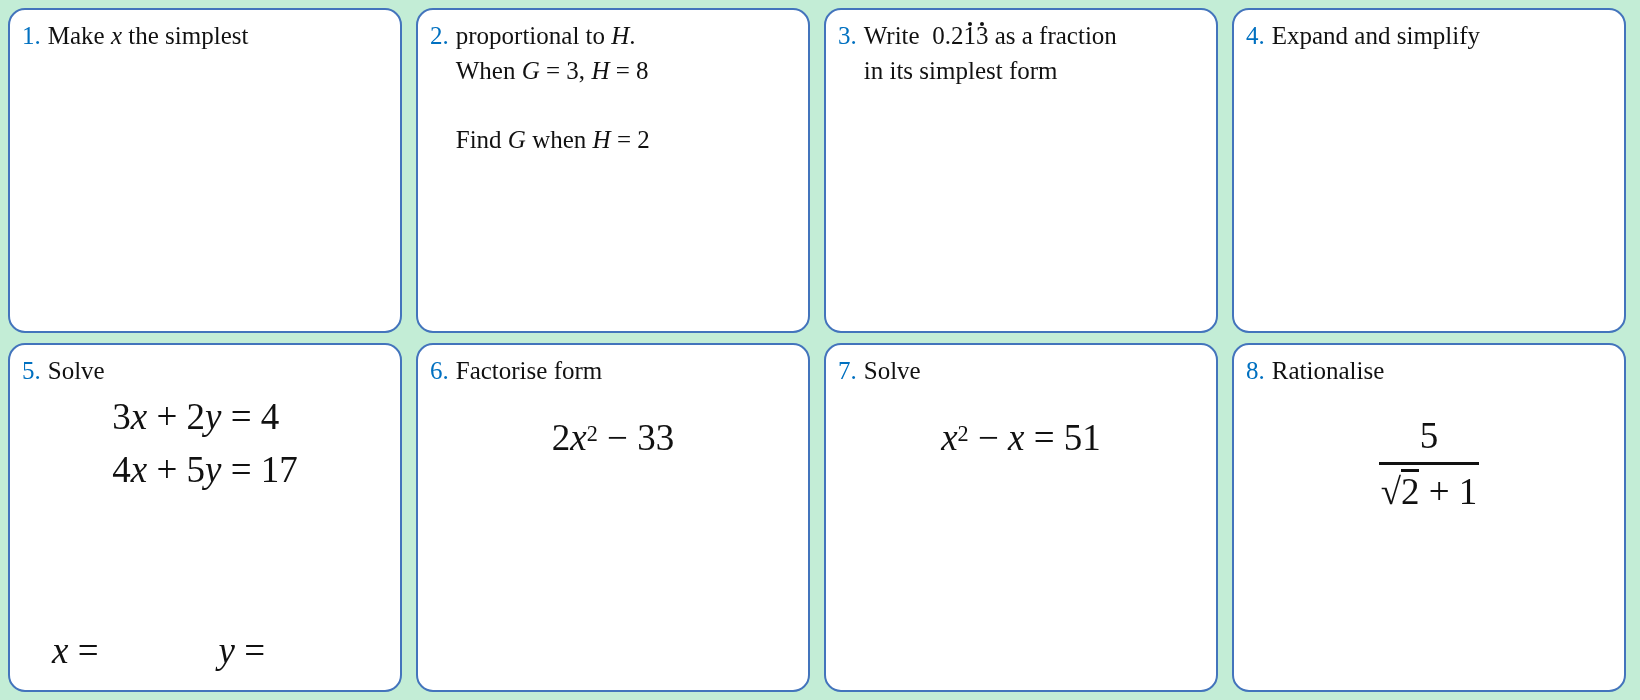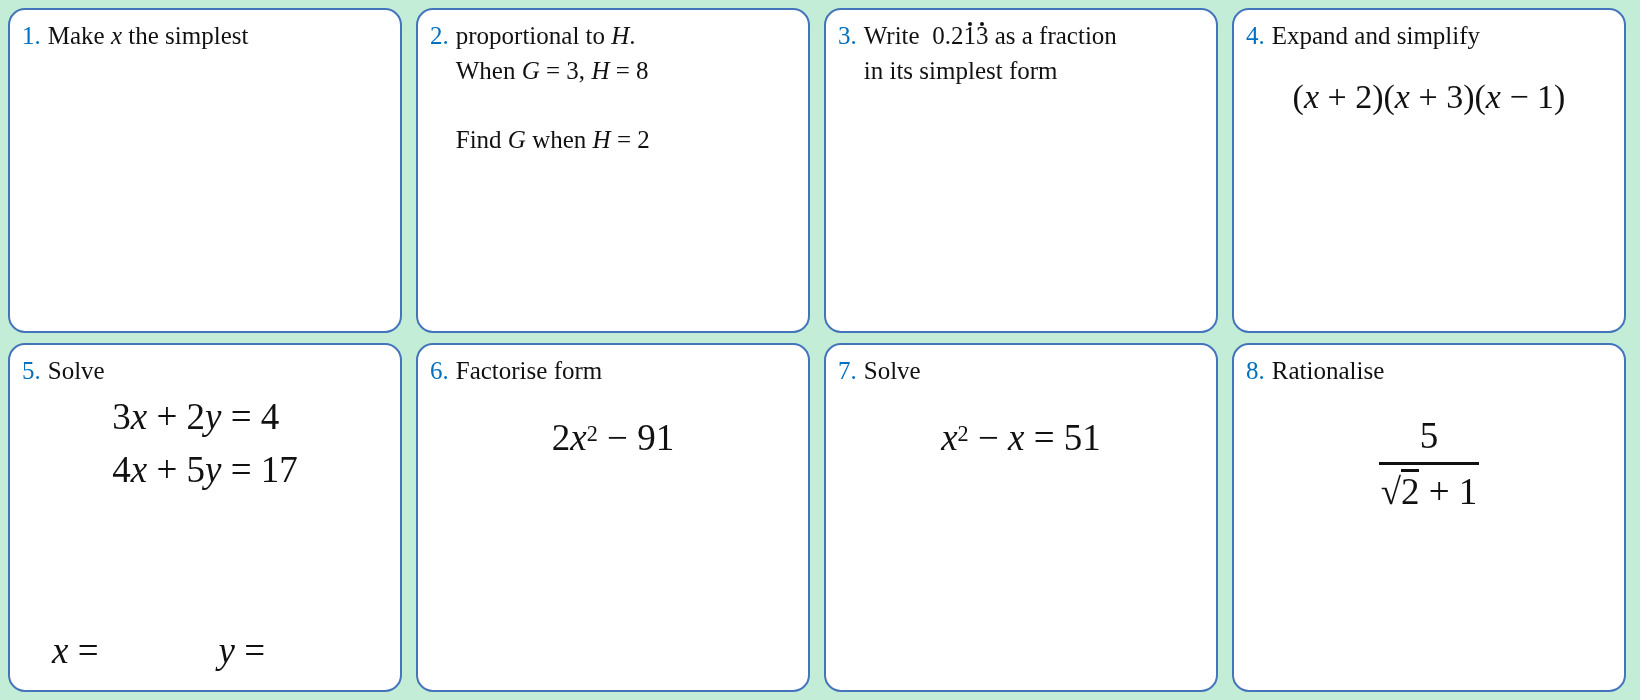--- a/index.html
+++ b/index.html
@@ -150,21 +150,20 @@
         <div class="qline"><span>in its simplest form</span></div>
       </span>
     </div>
   </div>
 
   <div class="card">
     <div class="head">
       <span class="qnum">4.</span>
       <span class="qtext qline"><span>Expand and simplify</span></span>
     </div>
-    <div class="eq eq-tight"><span>(</span><span class="it">x</span><span> + 2)(</span><span class="it">x</span><span> + 3)(</span><span class="it">x</span><span> − 1)</span></div>
   </div>
 
   <div class="card">
     <div class="head">
       <span class="qnum">5.</span>
       <span class="qtext qline"><span>Solve</span></span>
     </div>
     <div class="sys">
       <div class="sys-inner">
         <div><span>3</span><span class="it">x</span><span> + 2</span><span class="it">y</span><span> = 4</span></div>
@@ -175,21 +174,21 @@
       <span><span class="it">x</span><span> =</span></span>
       <span><span class="it">y</span><span> =</span></span>
     </div>
   </div>
 
   <div class="card">
     <div class="head">
       <span class="qnum">6.</span>
       <span class="qtext qline"><span>Factorise form</span></span>
     </div>
-    <div class="eq"><span>2</span><span class="it">x</span><span class="sup">2</span><span> − 91</span></div>
+    <div class="eq"><span>2</span><span class="it">x</span><span class="sup">2</span><span> − 33</span></div>
   </div>
 
   <div class="card">
     <div class="head">
       <span class="qnum">7.</span>
       <span class="qtext qline"><span>Solve</span></span>
     </div>
     <div class="eq"><span class="it">x</span><span class="sup">2</span><span> − </span><span class="it">x</span><span> = 51</span></div>
   </div>
 

